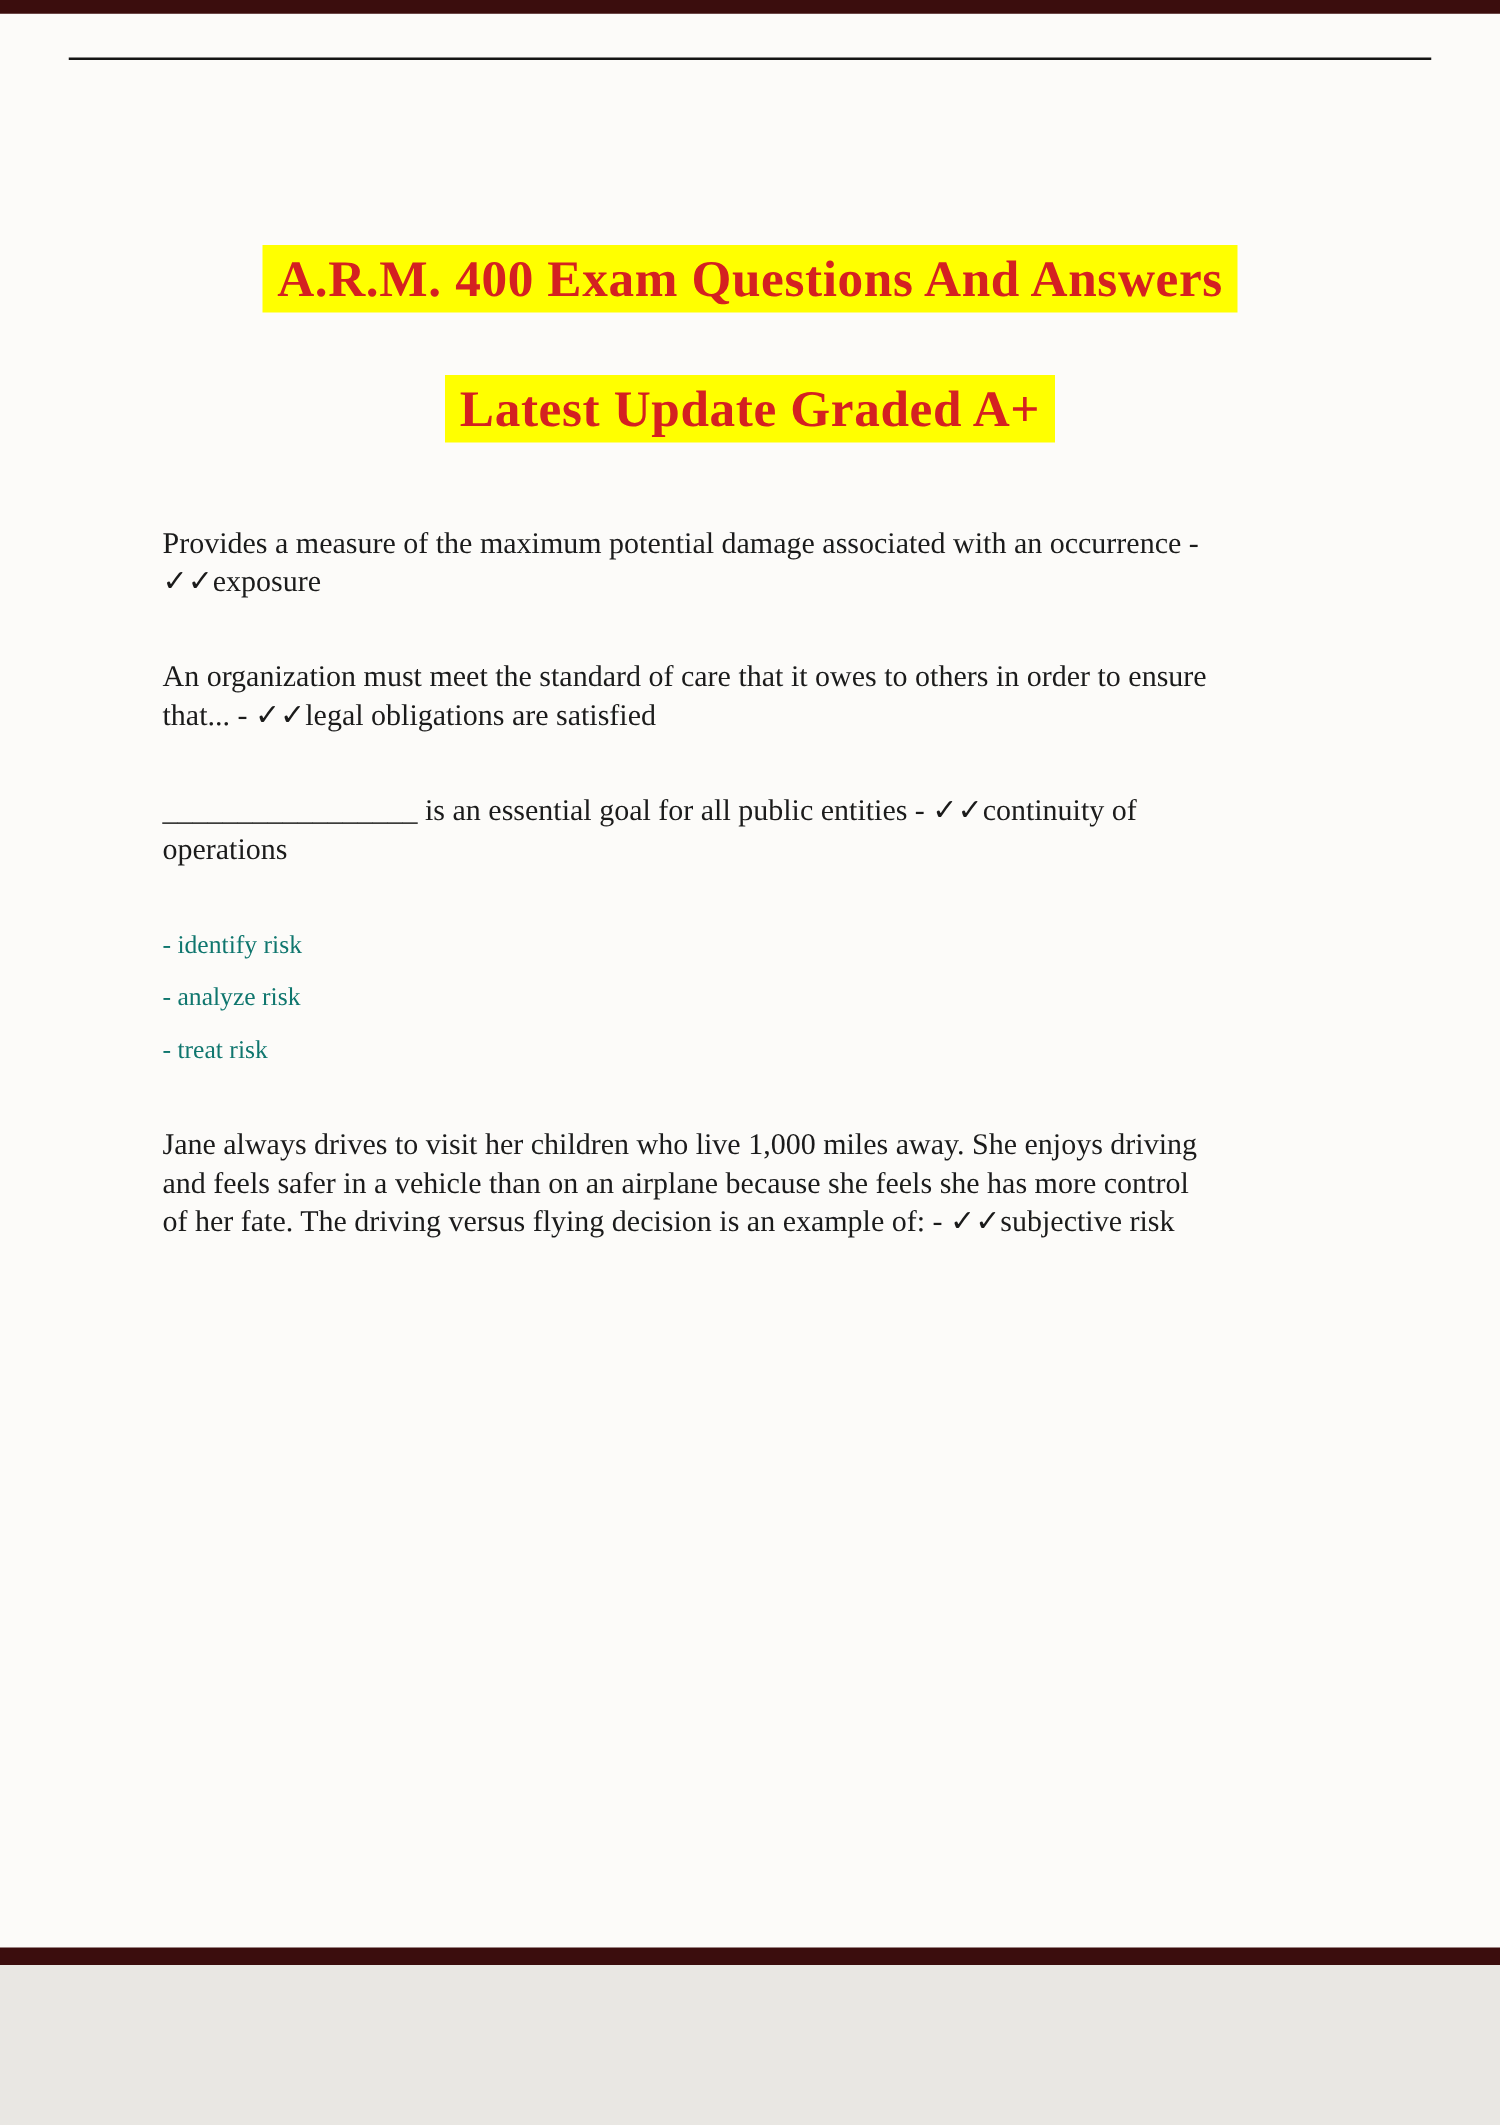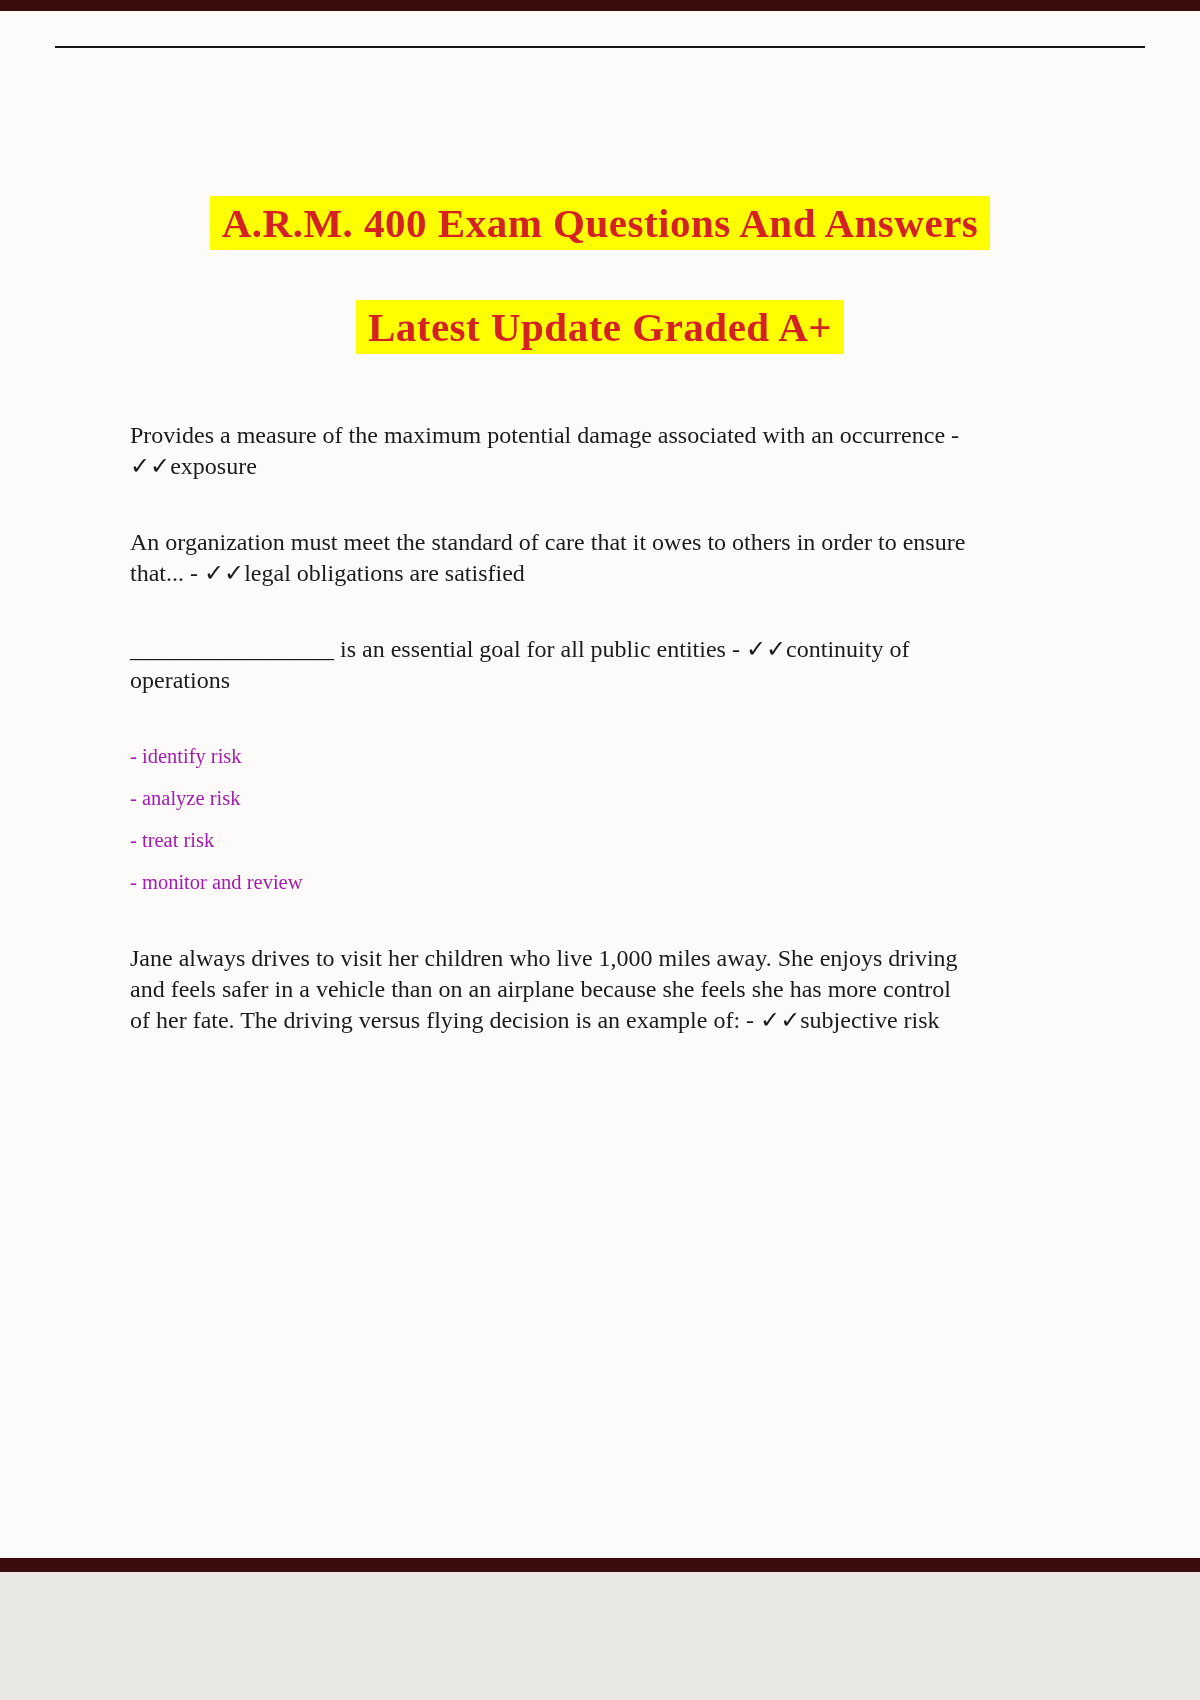--- a/index.html
+++ b/index.html
@@ -53,21 +53,21 @@
   }
   .qa-block { margin-bottom: 45px; }
   .qa-text {
     font-size: 24px;
     line-height: 31px;
     color: #1b1b1b;
   }
   .qa-list-item {
     font-size: 20.5px;
     line-height: 31px;
-    color: #a21caf;
+    color: #0f766e;
     margin-top: 11px;
   }
 </style>
 </head>
 <body>
 
 <div class="page">
   <div class="edge-bar top"></div>
   <div class="top-rule"></div>
 
@@ -88,21 +88,20 @@
     </div>
 
     <div class="qa-block">
       <p class="qa-text">_________________ is an essential goal for all public entities - ✓✓continuity of operations</p>
     </div>
 
     <div class="qa-block">
       <p class="qa-list-item">- identify risk</p>
       <p class="qa-list-item">- analyze risk</p>
       <p class="qa-list-item">- treat risk</p>
-      <p class="qa-list-item">- monitor and review</p>
     </div>
 
 
 
     <div class="qa-block">
       <p class="qa-text">Jane always drives to visit her children who live 1,000 miles away. She enjoys driving and feels safer in a vehicle than on an airplane because she feels she has more control of her fate. The driving versus flying decision is an example of: - ✓✓subjective risk</p>
     </div>
 
   </div>
 

